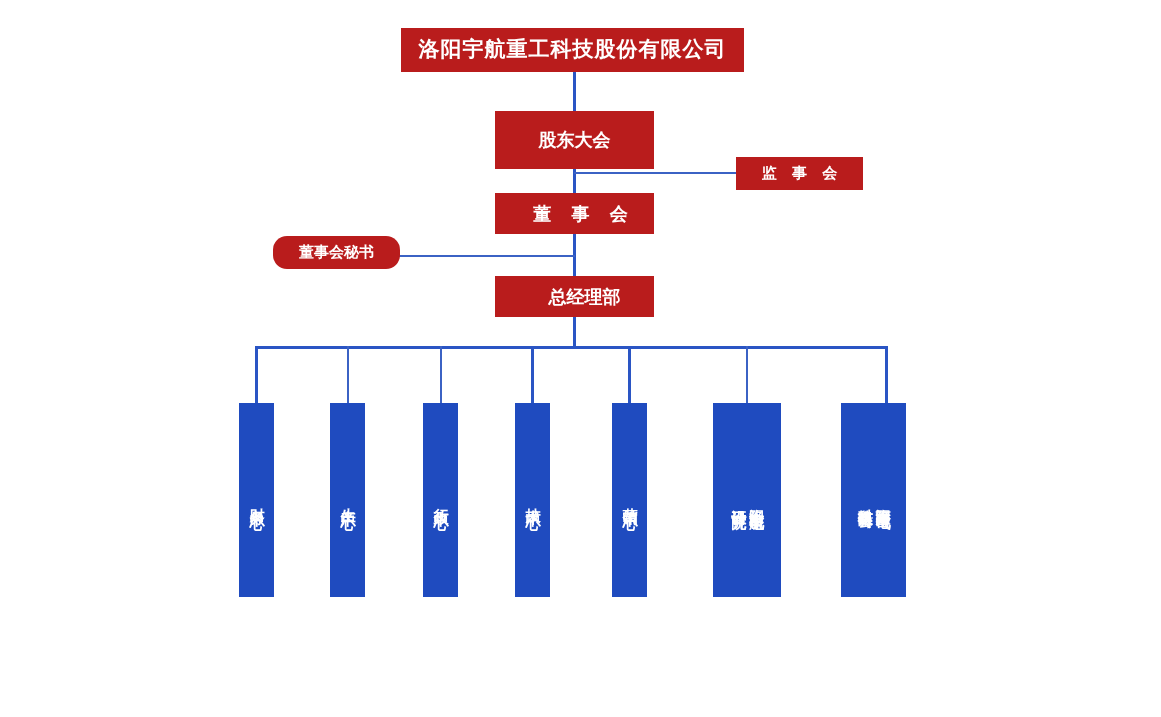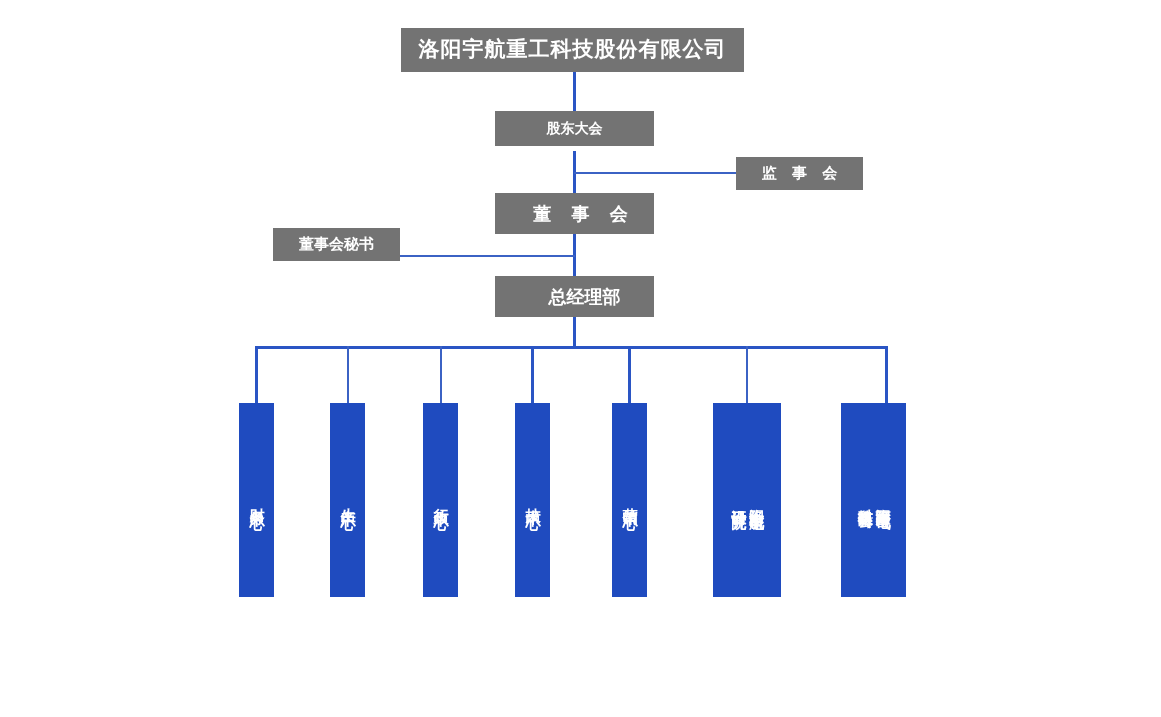--- a/index.html
+++ b/index.html
@@ -14,21 +14,21 @@
     position: relative;
     width: 1161px;
     height: 717px;
     background: #ffffff;
     overflow: hidden;
   }
 
   
   .node {
     position: absolute;
-    background: #737373;
+    background: #b91c1c;
     color: #ffffff;
     box-sizing: border-box;
     display: flex;
     align-items: center;
     justify-content: center;
     font-weight: bold;
     letter-spacing: 0;
     line-height: 1.1;
     z-index: 3;
     text-align: center;
@@ -39,22 +39,22 @@
     top: 28px;
     width: 343px;
     height: 44px;
     font-size: 21px;
     letter-spacing: 1px;
   }
   .node.shareholders {
     left: 495px;
     top: 111px;
     width: 159px;
-    height: 35px;
-    font-size: 14px;
+    height: 58px;
+    font-size: 18px;
   }
   .node.supervisors {
     left: 736px;
     top: 157px;
     width: 127px;
     height: 33px;
     font-size: 15px;
     letter-spacing: 5px;
     text-indent: 5px;
   }
@@ -63,24 +63,25 @@
     top: 193px;
     width: 159px;
     height: 41px;
     font-size: 18px;
     letter-spacing: 7px;
     text-indent: 7px;
     padding-left: 12px;
   }
   .node.secretary {
     left: 273px;
-    top: 228px;
+    top: 236px;
     width: 127px;
     height: 33px;
     font-size: 15px;
+    border-radius: 14px;
   }
   .node.gm {
     left: 495px;
     top: 276px;
     width: 159px;
     height: 41px;
     font-size: 18px;
     padding-left: 20px;
   }
 

